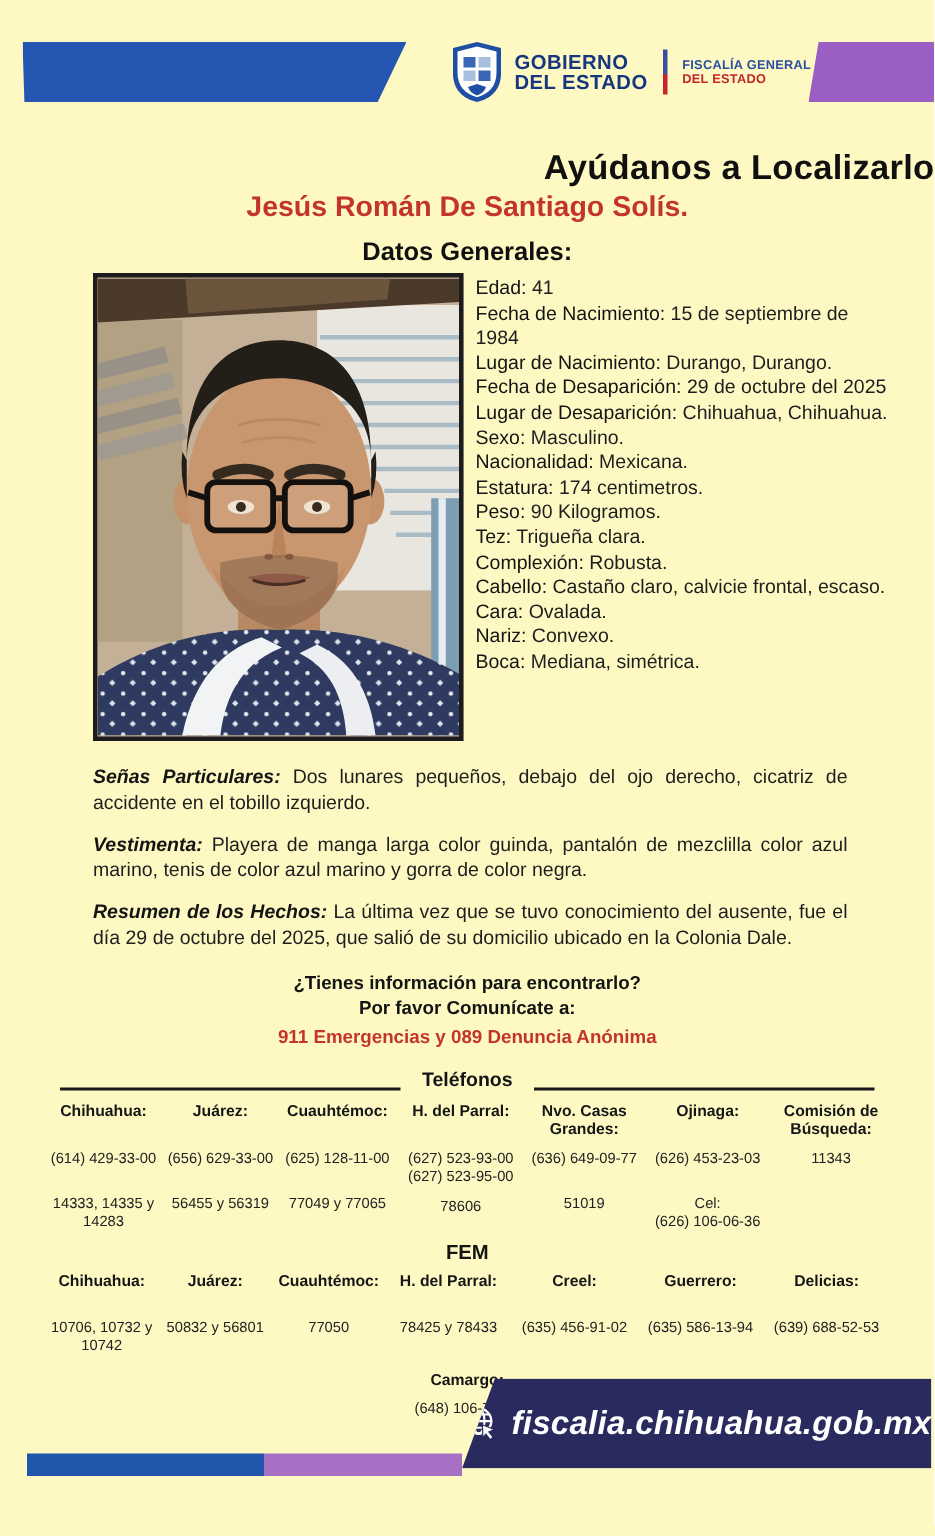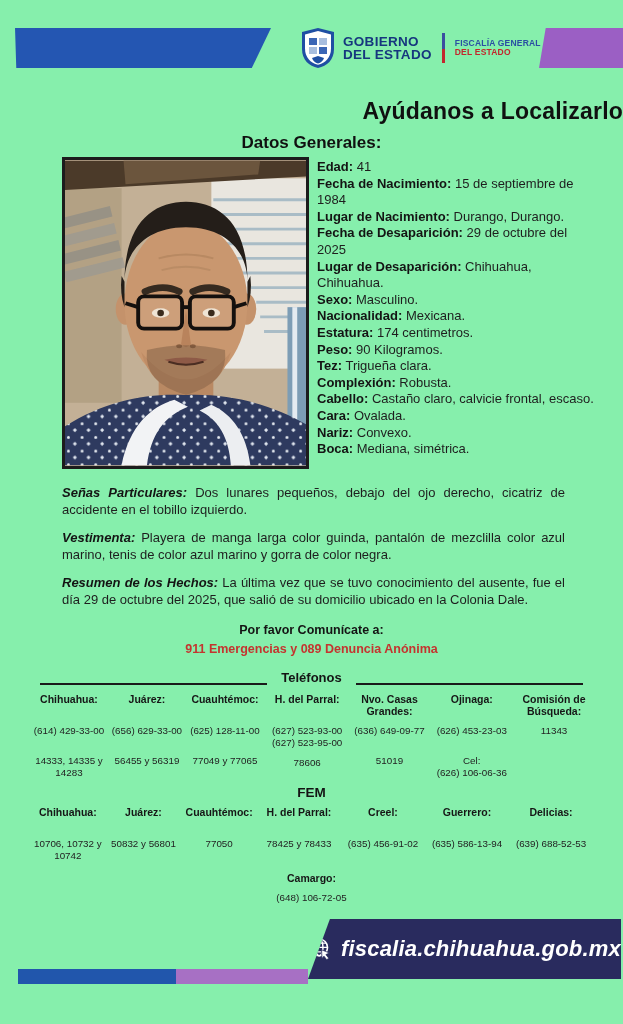--- a/index.html
+++ b/index.html
@@ -1,18 +1,18 @@
 <!DOCTYPE html>
 <html><head>
 <meta charset="utf-8">
 <style>
   * { margin:0; padding:0; box-sizing:border-box; }
   html,body { background:#ffffff; }
   body { font-family:"Liberation Sans", sans-serif; color:#222; }
-  .poster { position:relative; width:623px; height:1024px; margin:0 auto; background:#86efac; overflow:hidden; }
+  .poster { position:relative; width:623px; height:1024px; margin:0 auto; background:#fef9c3; overflow:hidden; }
 
   
   .banner { position:absolute; top:28px; left:0; width:623px; height:40px; }
   .ribbon-blue { position:absolute; left:15px; top:0; width:256px; height:40px; background:#2456b2;
                  clip-path:polygon(0 0,100% 0,92.5% 100%,0.5% 100%); }
   .ribbon-purple { position:absolute; right:0; top:0; width:84px; height:40px; background:#9b5fc4;
                    clip-path:polygon(8% 0,100% 0,100% 100%,0 100%); }
   .logo-group { position:absolute; left:300px; top:-3px; height:46px; display:flex; align-items:center; gap:7px; }
   .shield { width:36px; height:42px; }
   .gov-text { color:#16377e; font-weight:800; font-size:13.5px; line-height:13px; letter-spacing:.3px; }
@@ -24,21 +24,21 @@
   .main-area { position:relative; padding-top:98px; }
   .title { text-align:right; font-size:23px; font-weight:700; color:#101010; letter-spacing:.2px; }
   .person-name { text-align:center; font-size:19px; font-weight:700; color:#c4342f; margin-top:3px; }
   .section-heading { text-align:center; font-size:17px; font-weight:700; color:#101010; margin-top:8px; }
 
   
   .content-row { display:flex; margin:4px 0 0 62px; }
   .photo-frame { width:247px; height:312px; border:3px solid #1c1c1c; flex:0 0 auto; background:#c3b096; }
   .photo-frame svg { display:block; width:100%; height:100%; }
   .fields { flex:1; padding:2px 14px 0 8px; font-size:13px; line-height:16.6px; color:#1e1e1e; max-width:300px; }
-  .field b { font-weight:700; color:#141414; }
+  .field b { font-weight:400; color:#141414; }
 
   
   .text-col { padding:16px 58px 0 62px; font-size:13px; line-height:16.5px; color:#1e1e1e; }
   .para { text-align:justify; margin-bottom:12px; }
   .para b { font-weight:700; color:#141414;font-style:italic; }
 
   
   .contact { text-align:center; margin-top:14px; font-weight:700; font-size:12.5px; line-height:17px; color:#141414; }
   .contact .red { color:#c4342f; margin-top:2px; }
 
@@ -94,20 +94,21 @@
         <div class="agency-line1">FISCALÍA GENERAL</div>
         <div class="agency-line2">DEL ESTADO</div>
       </div>
     </div>
     <div class="ribbon-purple"></div>
   </div>
 
   <div class="main-area">
 
     <div class="title">Ayúdanos a Localizarlo</div>
+    <div class="person-name">Jesús Román De Santiago Solís.</div>
     <div class="section-heading">Datos Generales:</div>
 
     <div class="content-row">
       <div class="photo-frame">
         <svg viewBox="0 0 247 312">
           <defs>
             <pattern id="shirtdots" width="14" height="14" patternUnits="userSpaceOnUse">
               <rect width="14" height="14" fill="#2e3a5f"></rect>
               <circle cx="3.5" cy="3.5" r="1.5" fill="#e8ecf2"></circle>
               <rect x="8.6" y="8.6" width="3" height="3" fill="#dfe5ee" transform="rotate(45 10.1 10.1)"></rect>
@@ -202,20 +203,21 @@
       </div>
     </div>
 
     <div class="text-col">
       <div class="para"><b>Señas Particulares:</b> <span>Dos lunares pequeños, debajo del ojo derecho, cicatriz de accidente en el tobillo izquierdo.</span></div>
       <div class="para"><b>Vestimenta:</b> <span>Playera de manga larga color guinda, pantalón de mezclilla color azul marino, tenis de color azul marino y gorra de color negra.</span></div>
       <div class="para"><b>Resumen de los Hechos:</b> <span>La última vez que se tuvo conocimiento del ausente, fue el día 29 de octubre del 2025, que salió de su domicilio ubicado en la Colonia Dale.</span></div>
     </div>
 
     <div class="contact">
+      <div>¿Tienes información para encontrarlo?</div>
       <div>Por favor Comunícate a:</div>
       <div class="red">911 Emergencias y 089 Denuncia Anónima</div>
     </div>
 
     <div class="rule-heading">
       <div class="rule"></div>
       <div class="rule-label">Teléfonos</div>
       <div class="rule"></div>
     </div>
     <div class="phone-table">

